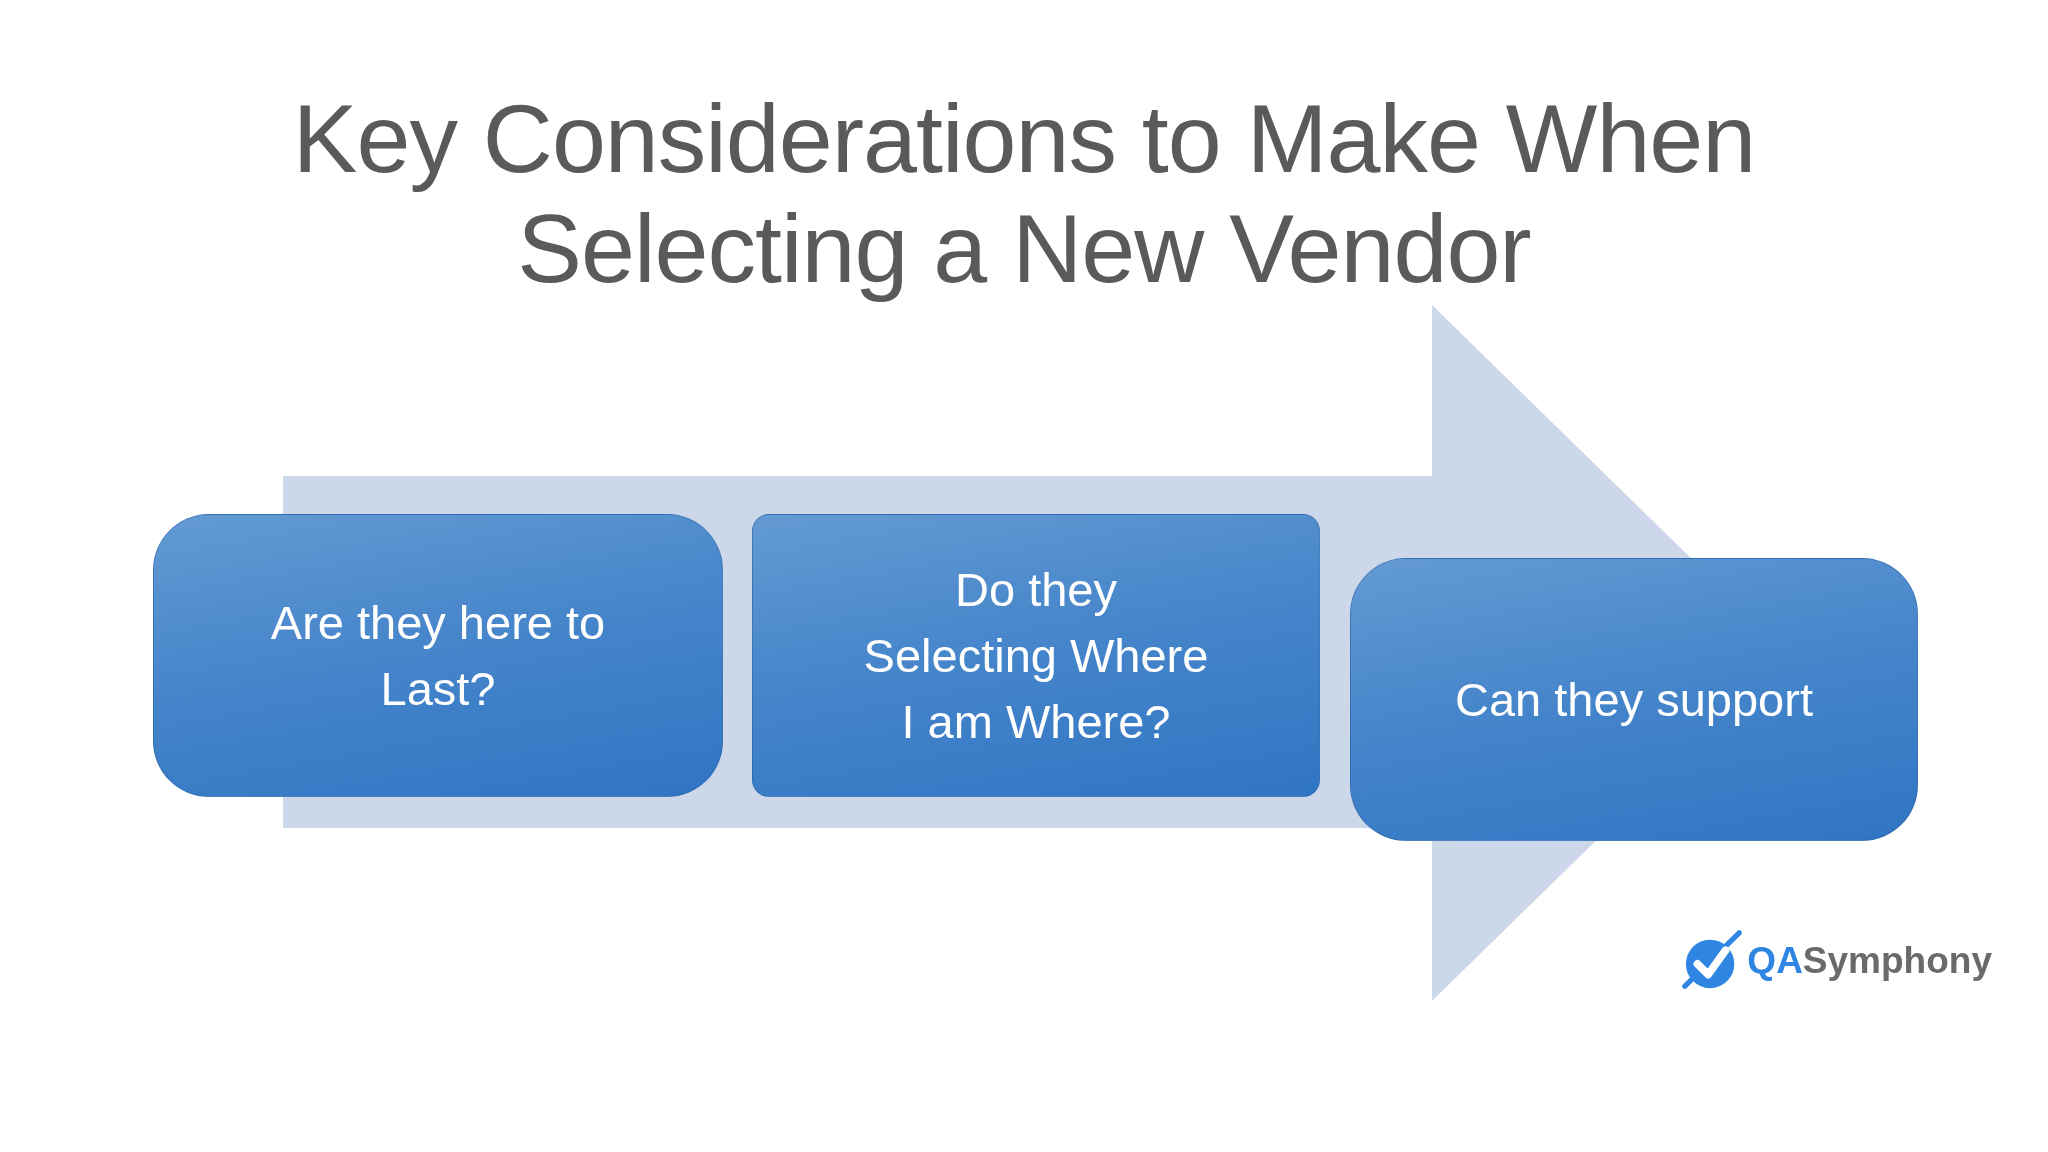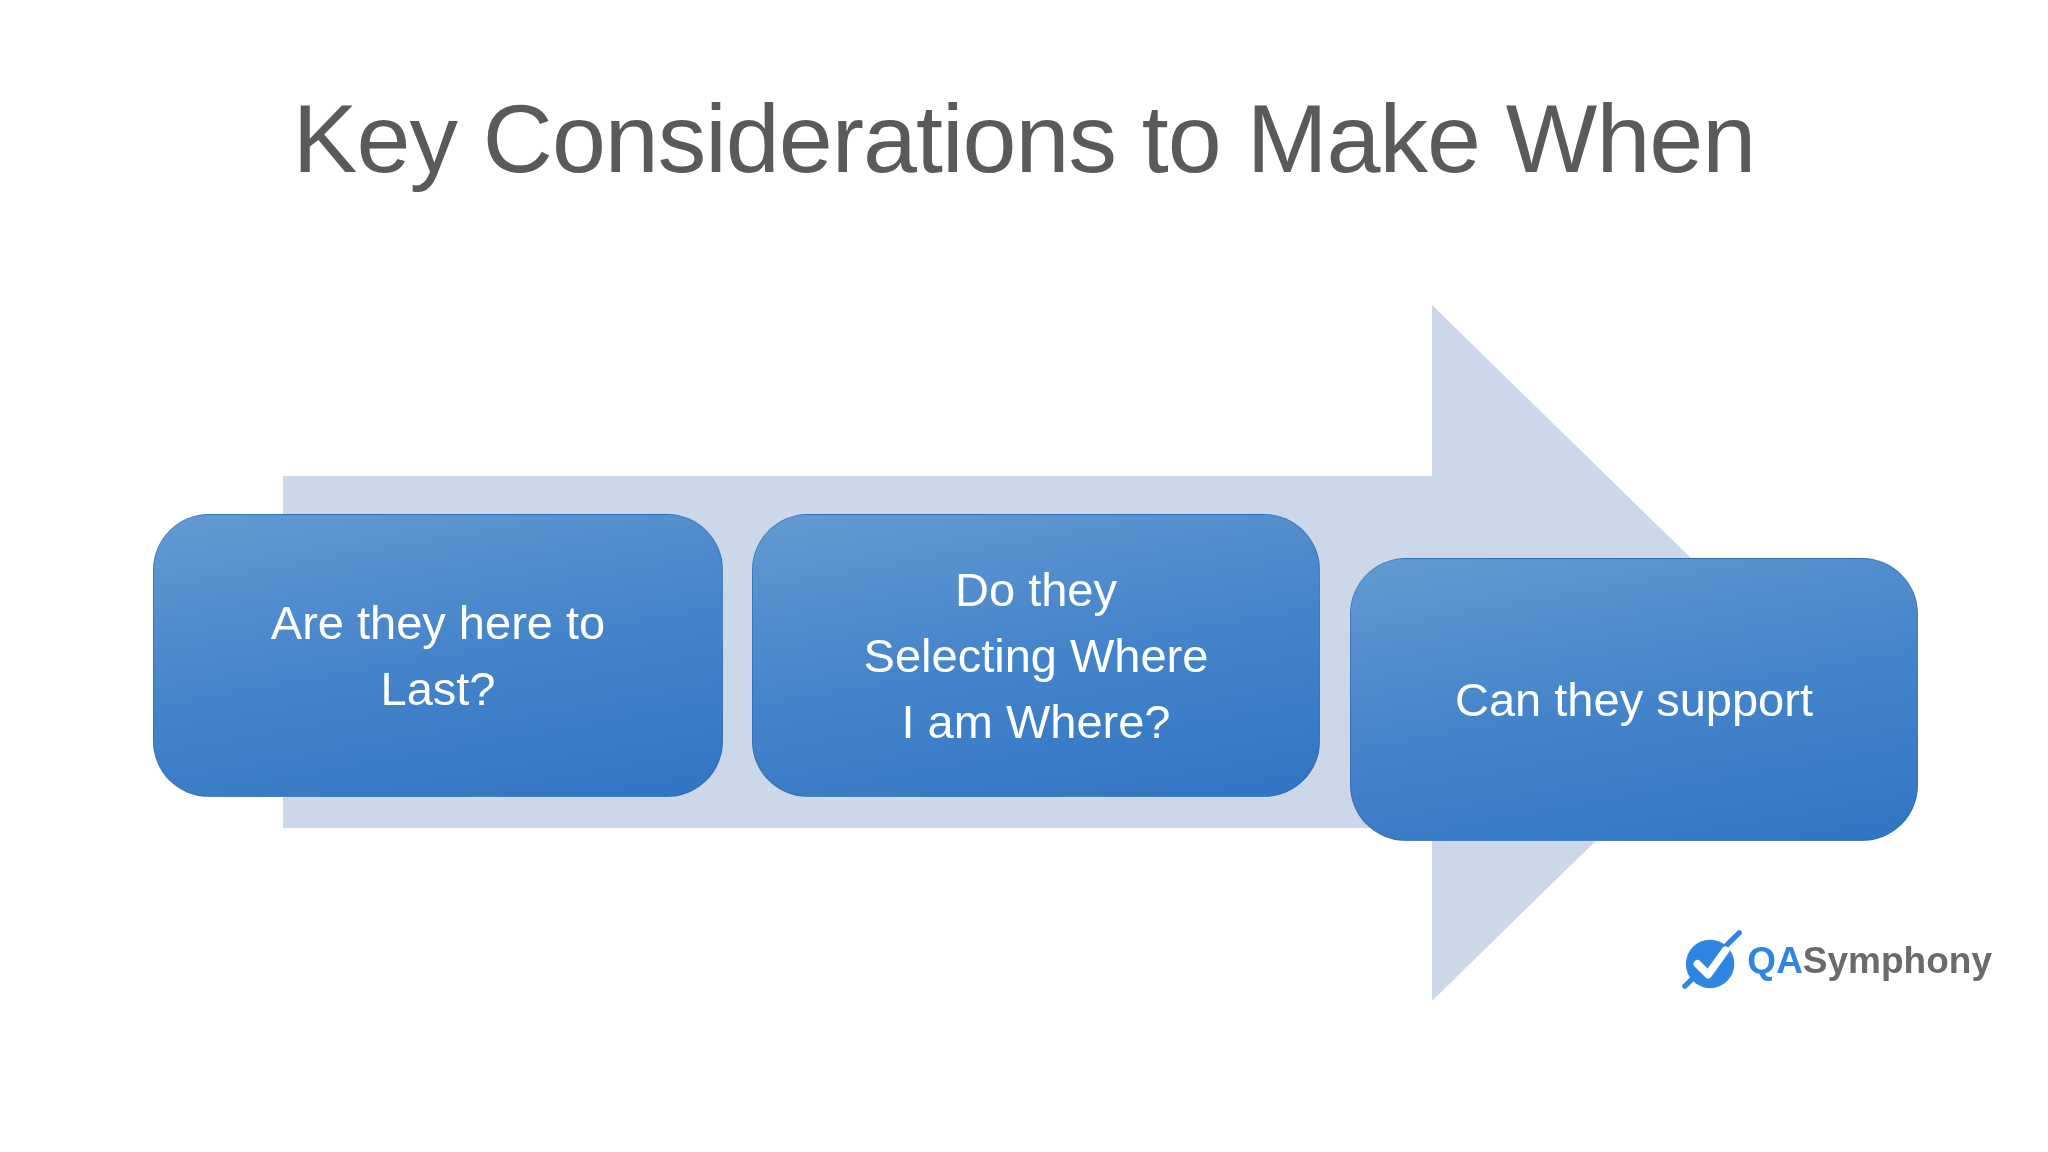--- a/index.html
+++ b/index.html
@@ -55,21 +55,21 @@
     box-sizing: border-box;
     display: flex;
     align-items: center;
     justify-content: center;
     text-align: center;
     color: #ffffff;
     font-size: 47px;
     line-height: 66px;
   }
   .box1 { left: 153px; width: 570px; }
-  .box2 { left: 752px; width: 568px; }
+  .box2 { left: 752px; width: 568px; border-radius: 17px; }
   .box3 { left: 1350px; width: 568px; margin-top: 44px; }
 
   
   .logo {
     position: absolute;
     right: 56px;
     bottom: 44px;
     display: flex;
     align-items: center;
     gap: 3px;
@@ -84,20 +84,21 @@
 </head>
 <body>
 
 <div class="slide">
 
   <div class="arrow-body"></div>
   <div class="arrow-head"></div>
 
   <div class="title">
     <div>Key Considerations to Make When</div>
+    <div>Selecting a New Vendor</div>
   </div>
 
   <div class="box box1">
     <div>
       <div>Are they here to</div>
       <div>Last?</div>
     </div>
   </div>
 
   <div class="box box2">

